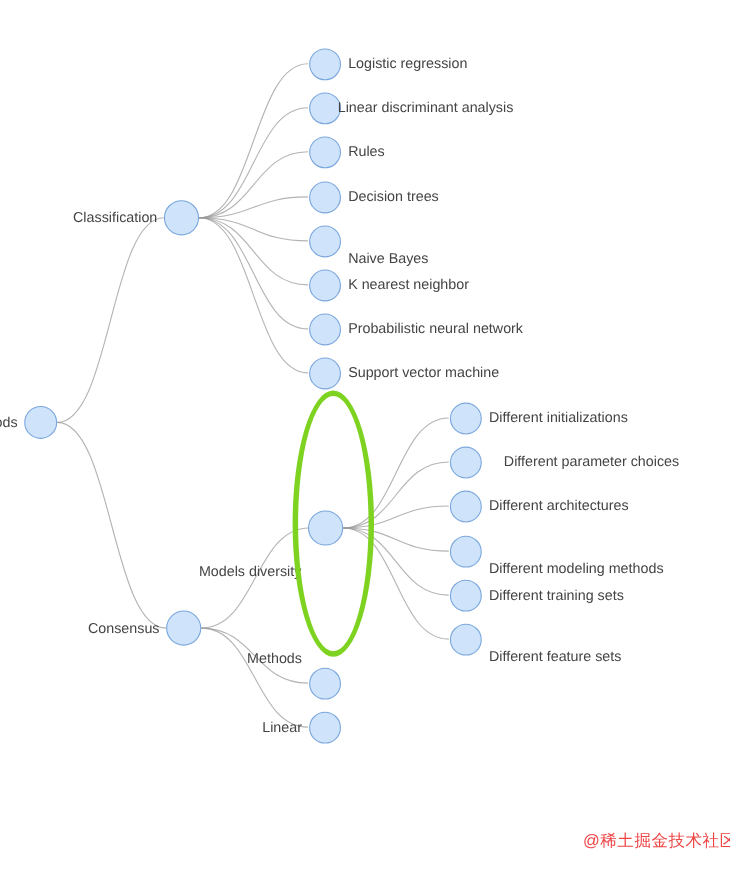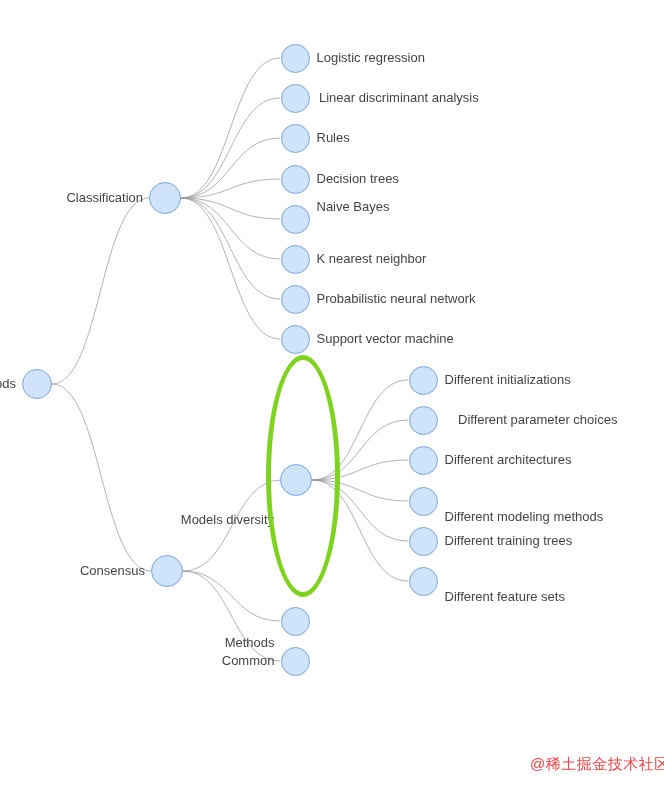--- a/index.html
+++ b/index.html
@@ -87,52 +87,52 @@
     </svg>
 
   <div id="nodes-layer">
       <div class="node node-root" style="left: 22px; top: 369px;"></div>
       <div class="label label-left" style="top: 377px; right: 648px;">ods</div>
       <div class="node node-branch" style="left: 149px; top: 182px;"></div>
       <div class="label label-left" style="top: 191px; right: 521px; text-align: center;">Classification</div>
       <div class="node node-leaf" style="left: 280.5px; top: 43.5px;"></div>
       <div class="label label-right" style="top: 51px; left: 316.5px;">Logistic regression</div>
       <div class="node node-leaf" style="left: 280.5px; top: 83.5px;"></div>
-      <div class="label label-right" style="top: 91px; left: 319px;">Linear discriminant analysis</div>
+      <div class="label label-right" style="top: 91px; left: 307px;">Linear discriminant analysis</div>
       <div class="node node-leaf" style="left: 280.5px; top: 123.5px;"></div>
       <div class="label label-right" style="top: 131px; left: 316.5px;">Rules</div>
       <div class="node node-leaf" style="left: 280.5px; top: 164.5px;"></div>
       <div class="label label-right" style="top: 172px; left: 316.5px;">Decision trees</div>
       <div class="node node-leaf" style="left: 280.5px; top: 204.5px;"></div>
-      <div class="label label-right" style="top: 200px; left: 316.5px;">Naive Bayes</div>
+      <div class="label label-right" style="top: 228px; left: 316.5px;">Naive Bayes</div>
       <div class="node node-leaf" style="left: 280.5px; top: 244.5px;"></div>
       <div class="label label-right" style="top: 252px; left: 316.5px;">K nearest neighbor</div>
       <div class="node node-leaf" style="left: 280.5px; top: 284.5px;"></div>
       <div class="label label-right" style="top: 292px; left: 316.5px;">Probabilistic neural network</div>
       <div class="node node-leaf" style="left: 280.5px; top: 324.5px;"></div>
       <div class="label label-right" style="top: 332px; left: 316.5px;">Support vector machine</div>
       <div class="node node-branch" style="left: 151px; top: 555px;"></div>
       <div class="label label-left" style="top: 564px; right: 519px;">Consensus</div>
       <div class="node node-branch" style="left: 280px; top: 464px;"></div>
       <div class="label label-left" style="top: 473px; right: 390px; margin-top: 40px;">Models diversity</div>
       <div class="node node-leaf" style="left: 408.5px; top: 365.5px;"></div>
       <div class="label label-right" style="top: 373px; left: 444.5px;">Different initializations</div>
       <div class="node node-leaf" style="left: 408.5px; top: 405.5px;"></div>
       <div class="label label-right" style="top: 413px; left: 458px;">Different parameter choices</div>
       <div class="node node-leaf" style="left: 408.5px; top: 445.5px;"></div>
       <div class="label label-right" style="top: 453px; left: 444.5px;">Different architectures</div>
       <div class="node node-leaf" style="left: 408.5px; top: 486.5px;"></div>
       <div class="label label-right" style="top: 510px; left: 444.5px;">Different modeling methods</div>
       <div class="node node-leaf" style="left: 408.5px; top: 526.5px;"></div>
-      <div class="label label-right" style="top: 534px; left: 444.5px;">Different training trees</div>
+      <div class="label label-right" style="top: 534px; left: 444.5px;">Different training sets</div>
       <div class="node node-leaf" style="left: 408.5px; top: 566.5px;"></div>
       <div class="label label-right" style="top: 590px; left: 444.5px;">Different feature sets</div>
       <div class="node node-leaf" style="left: 280.5px; top: 606.5px;"></div>
-      <div class="label label-left" style="top: 636px; right: 389.5px;">Methods</div>
+      <div class="label label-left" style="top: 592px; right: 389.5px;">Methods</div>
       <div class="node node-leaf" style="left: 280.5px; top: 646.5px;"></div>
-      <div class="label label-left" style="top: 654px; right: 389.5px;">Common</div>
+      <div class="label label-left" style="top: 654px; right: 389.5px;">Linear</div>
     </div>
 
   <div class="highlight-ellipse" id="highlight-ring" style="left: 266px; top: 355px; width: 74px; height: 242px; border-color: rgb(126, 211, 33);"></div>
 
   <div class="watermark" id="watermark" style="left: 530px; top: 755px;">@稀土掘金技术社区</div>
 
 </div>
 
 </body></html>

